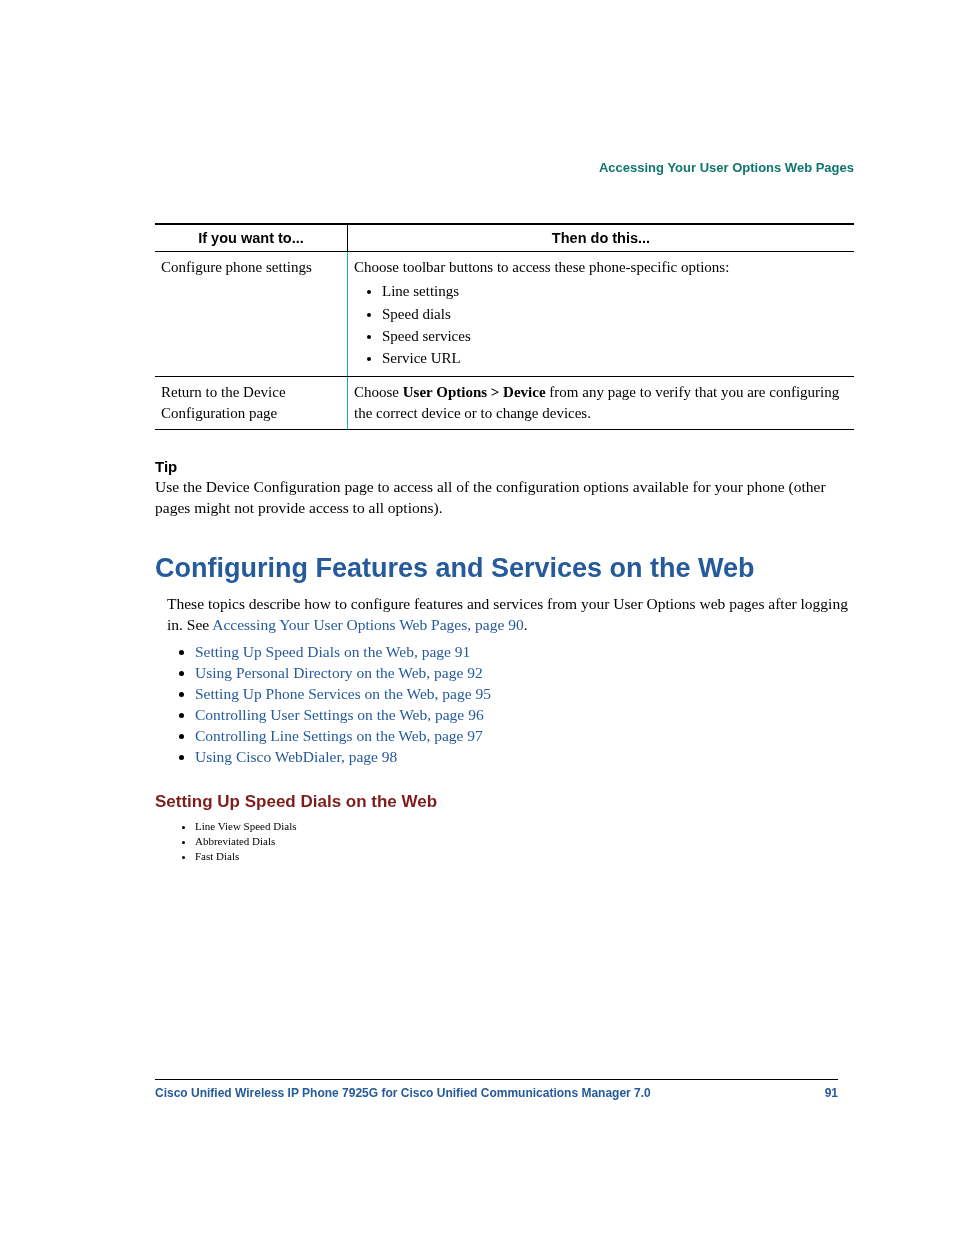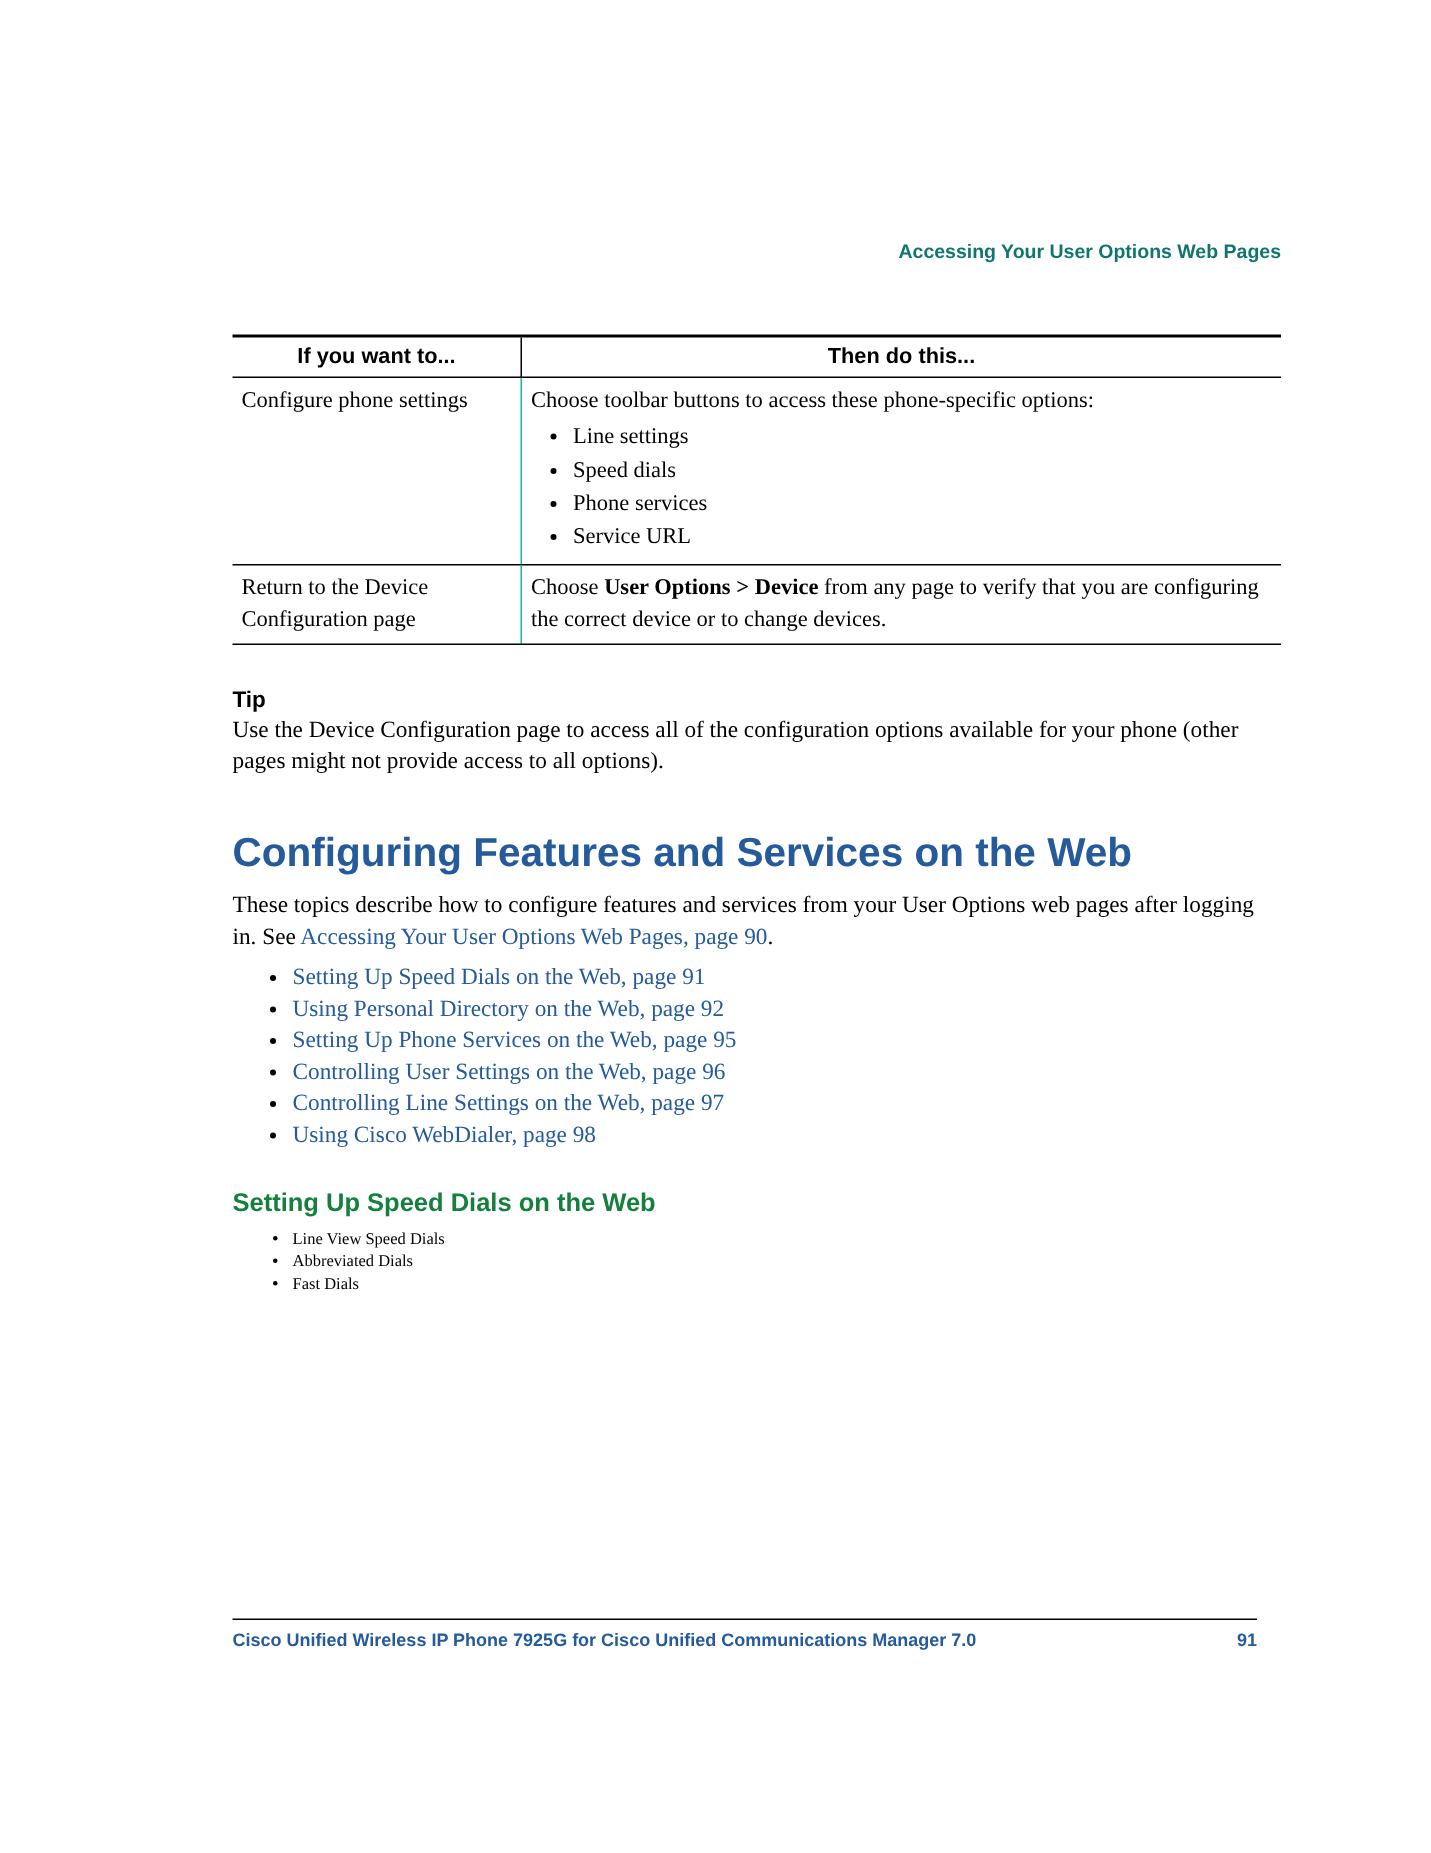--- a/index.html
+++ b/index.html
@@ -72,31 +72,31 @@
     line-height: 1.35;
     margin: 0;
   }
   h1.sec {
     font-family: Arial, Helvetica, sans-serif;
     color: #255a9b;
     font-size: 27px;
     font-weight: bold;
     margin: 34px 0 10px 0;
   }
-  .intro { font-size: 15.5px; line-height: 1.35; margin: 0 0 8px 0; }
+  .intro { font-size: 15.5px; line-height: 1.35; margin: 0 0 8px 12px; }
   a.link { color: #255a9b; text-decoration: none; }
   ul.links {
     margin: 6px 0 0 0;
     padding-left: 40px;
     font-size: 15.5px;
   }
   ul.links li { margin: 3px 0; }
   h2.sub {
     font-family: Arial, Helvetica, sans-serif;
-    color: #15803d;
+    color: #7f1d1d;
     font-size: 17px;
     font-weight: bold;
     margin: 26px 0 8px 0;
   }
   ul.plain {
     margin: 6px 0 0 0;
     padding-left: 40px;
     font-size: 11px;
   }
   ul.plain li { margin: 3px 0; }
@@ -131,21 +131,21 @@
       </tr>
     </thead>
     <tbody>
       <tr>
         <td class="col1">Configure phone settings</td>
         <td>
           <span>Choose toolbar buttons to access these phone-specific options:</span>
           <ul class="cell">
             <li>Line settings</li>
             <li>Speed dials</li>
-            <li>Phone services</li>
+            <li>Speed services</li>
             <li>Service URL</li>
           </ul>
         </td>
       </tr>
       <tr>
         <td class="col1">Return to the Device Configuration page</td>
         <td>
           <span>Choose </span><span class="bold">User Options &gt; Device</span><span> from any page to verify that you are configuring the correct device or to change devices.</span>
         </td>
       </tr>

